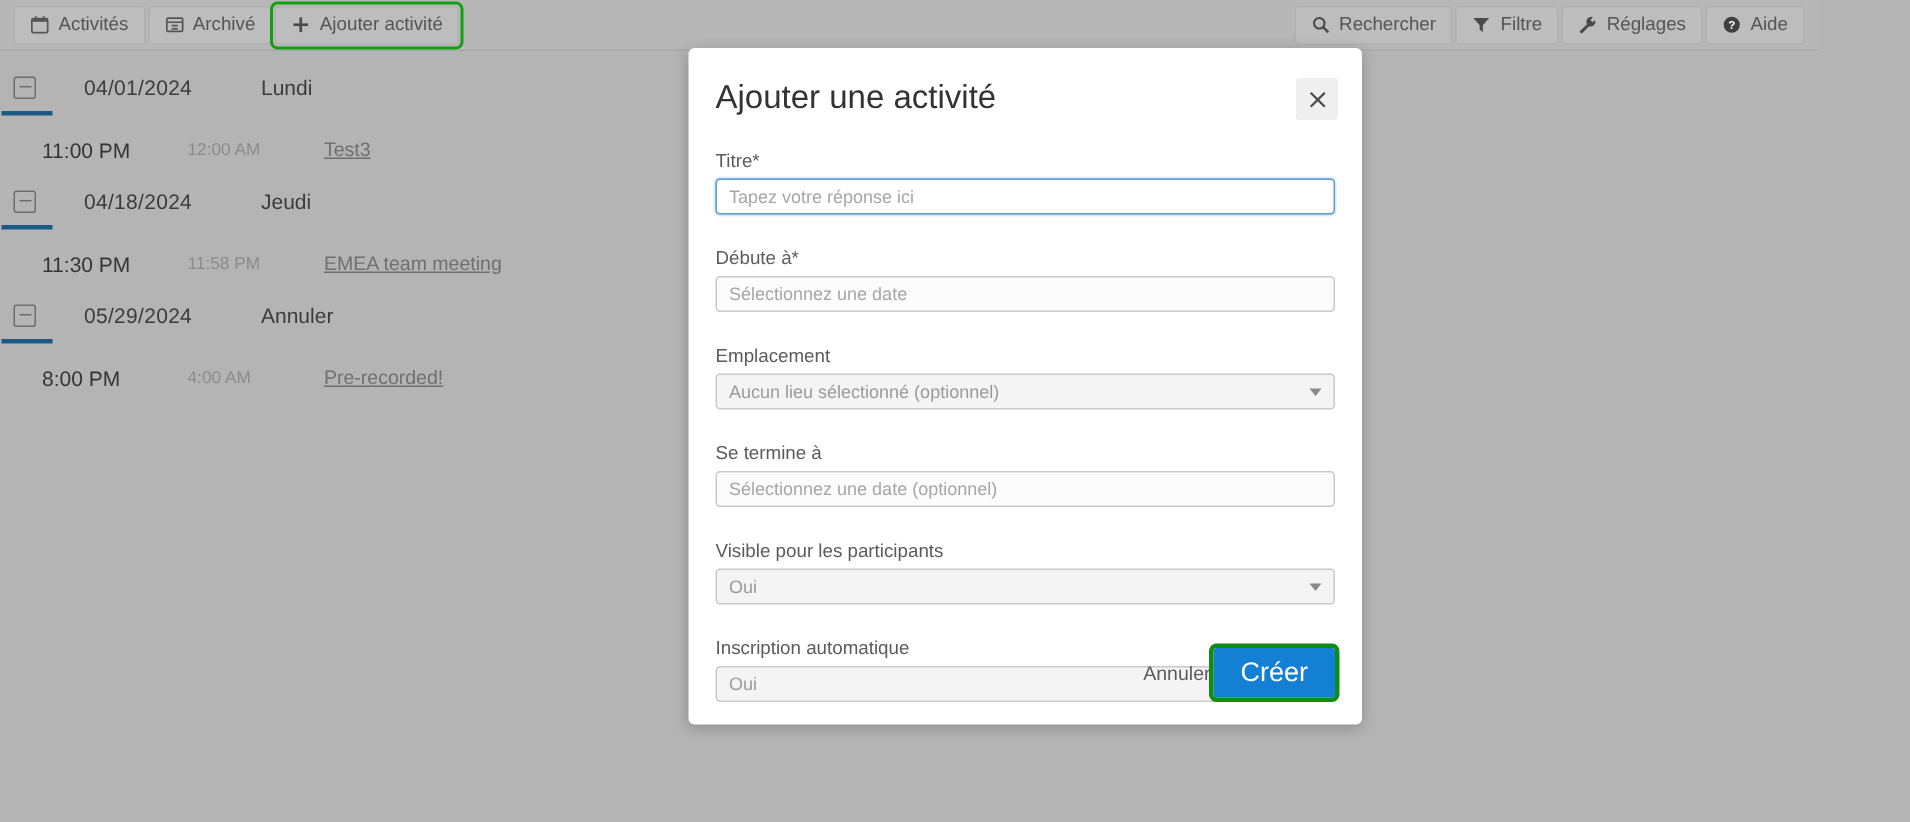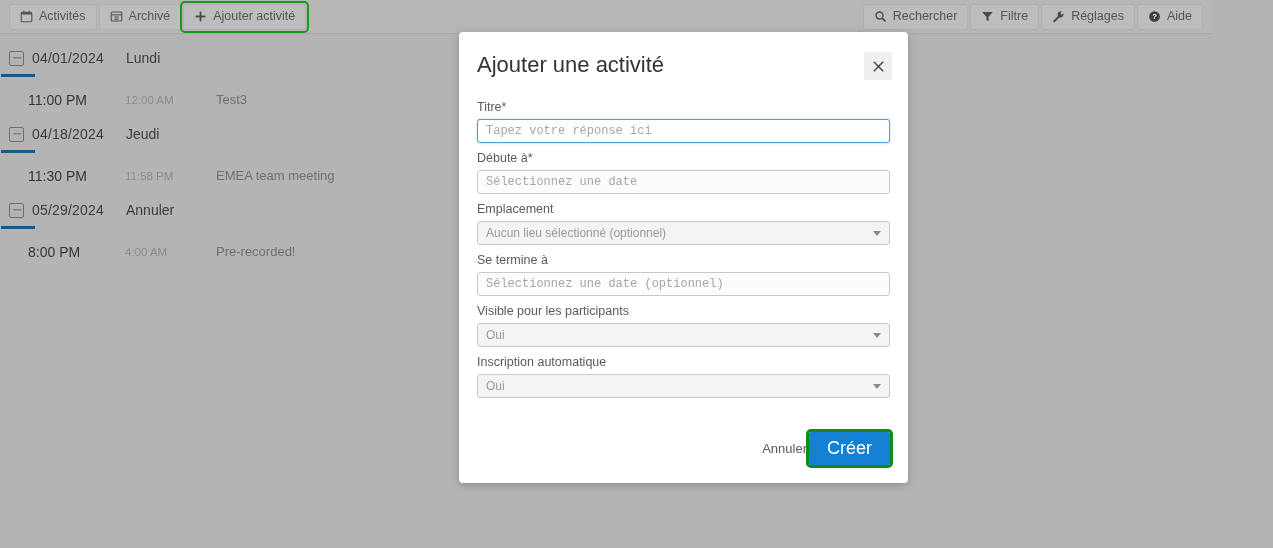--- a/index.html
+++ b/index.html
@@ -59,21 +59,21 @@
     position: absolute;
     left: 0; top: 34px;
     width: 1273px;
     bottom: 0;
     padding-top: 8px;
   }
   .day-group { }
   .day-header {
     display: flex;
     align-items: center;
-    gap: 8px;
+    gap: 32px;
     height: 32px;
     padding-left: 9px;
     font-size: 14px;
     color: #3c3c3c;
   }
   .collapse-icon {
     width: 15px; height: 15px;
     border: 1.4px solid #6d6d6d;
     border-radius: 2px;
     position: relative;
@@ -99,21 +99,21 @@
   }
   .activity-row {
     display: flex;
     align-items: center;
     height: 37px;
     font-size: 13.5px;
     padding-left: 28px;
   }
   .act-start { width: 97px; color: #353535; font-size: 14px; }
   .act-end   { width: 91px; color: #8b8b8b; font-size: 11.5px; }
-  .act-title { color: #6f6f6f; font-size: 13px; }
+  .act-title { color: #6f6f6f; font-size: 13px; text-decoration: underline; }
 
   
   .modal-shade {
     position: absolute;
     inset: 0;
     background: rgba(160,160,160,0.0);
   }
   .modal {
     position: absolute;
     left: 459px; top: 32px;
@@ -159,21 +159,21 @@
   }
   .f-input {
     width: 413px;
     height: 24px;
     border: 1px solid #c9c9c9;
     border-radius: 3px;
     background: #fcfcfc;
     font-size: 12px;
     color: #444;
     padding: 0 8px;
-    font-family: Liberation Mono, monospace;
+    font-family: Liberation Sans, sans-serif;
     outline: none;
   }
   .f-input::placeholder { color: #a6a6a6; }
   .f-input.focused {
     border: 1px solid #5a9fd4;
     box-shadow: 0 0 2px rgba(90,159,212,0.65);
     background: #ffffff;
   }
   .f-select {
     position: relative;
@@ -190,21 +190,21 @@
     cursor: pointer;
   }
   .f-select .caret {
     position: absolute;
     right: 8px;
     width: 0; height: 0;
     border-left: 4px solid transparent;
     border-right: 4px solid transparent;
     border-top: 5px solid #8a8a8a;
   }
-  .field-gap { margin-bottom: 8px; }
+  .field-gap { margin-bottom: 22px; }
 
   .modal-foot {
     position: absolute;
     right: 18px;
     bottom: 18px;
     display: flex;
     align-items: center;
   }
   .btn-cancel {
     background: none;

